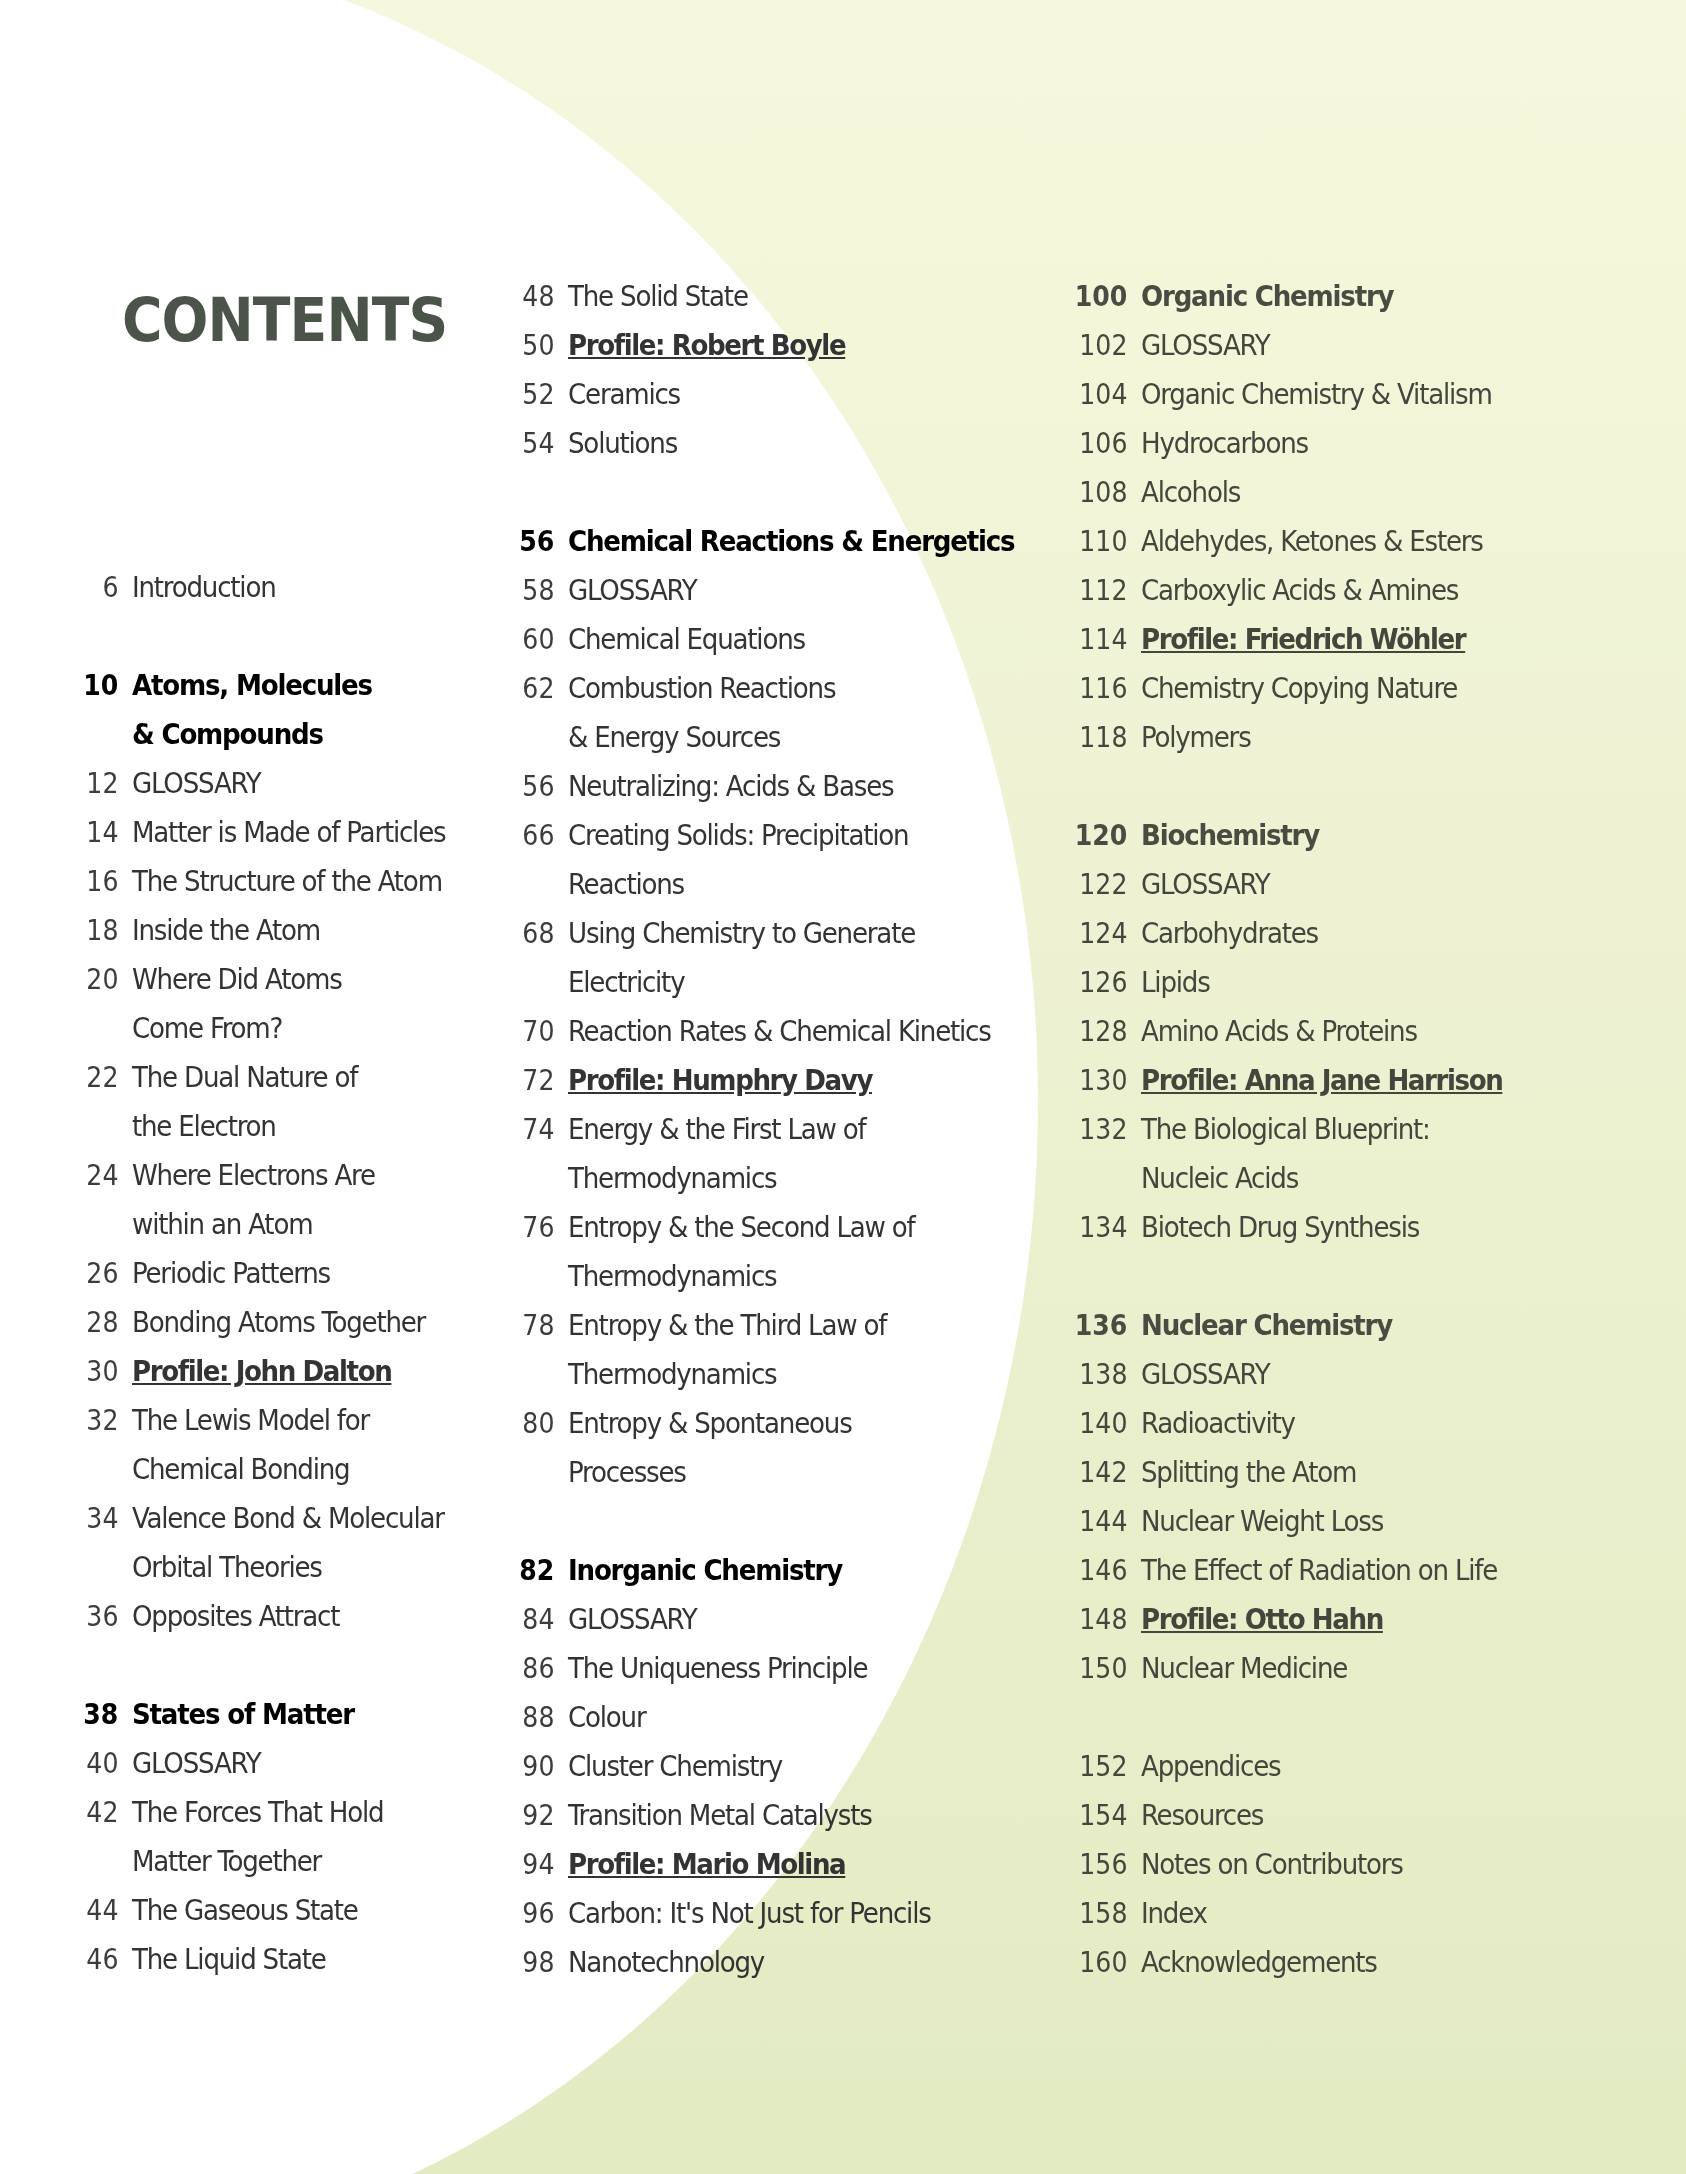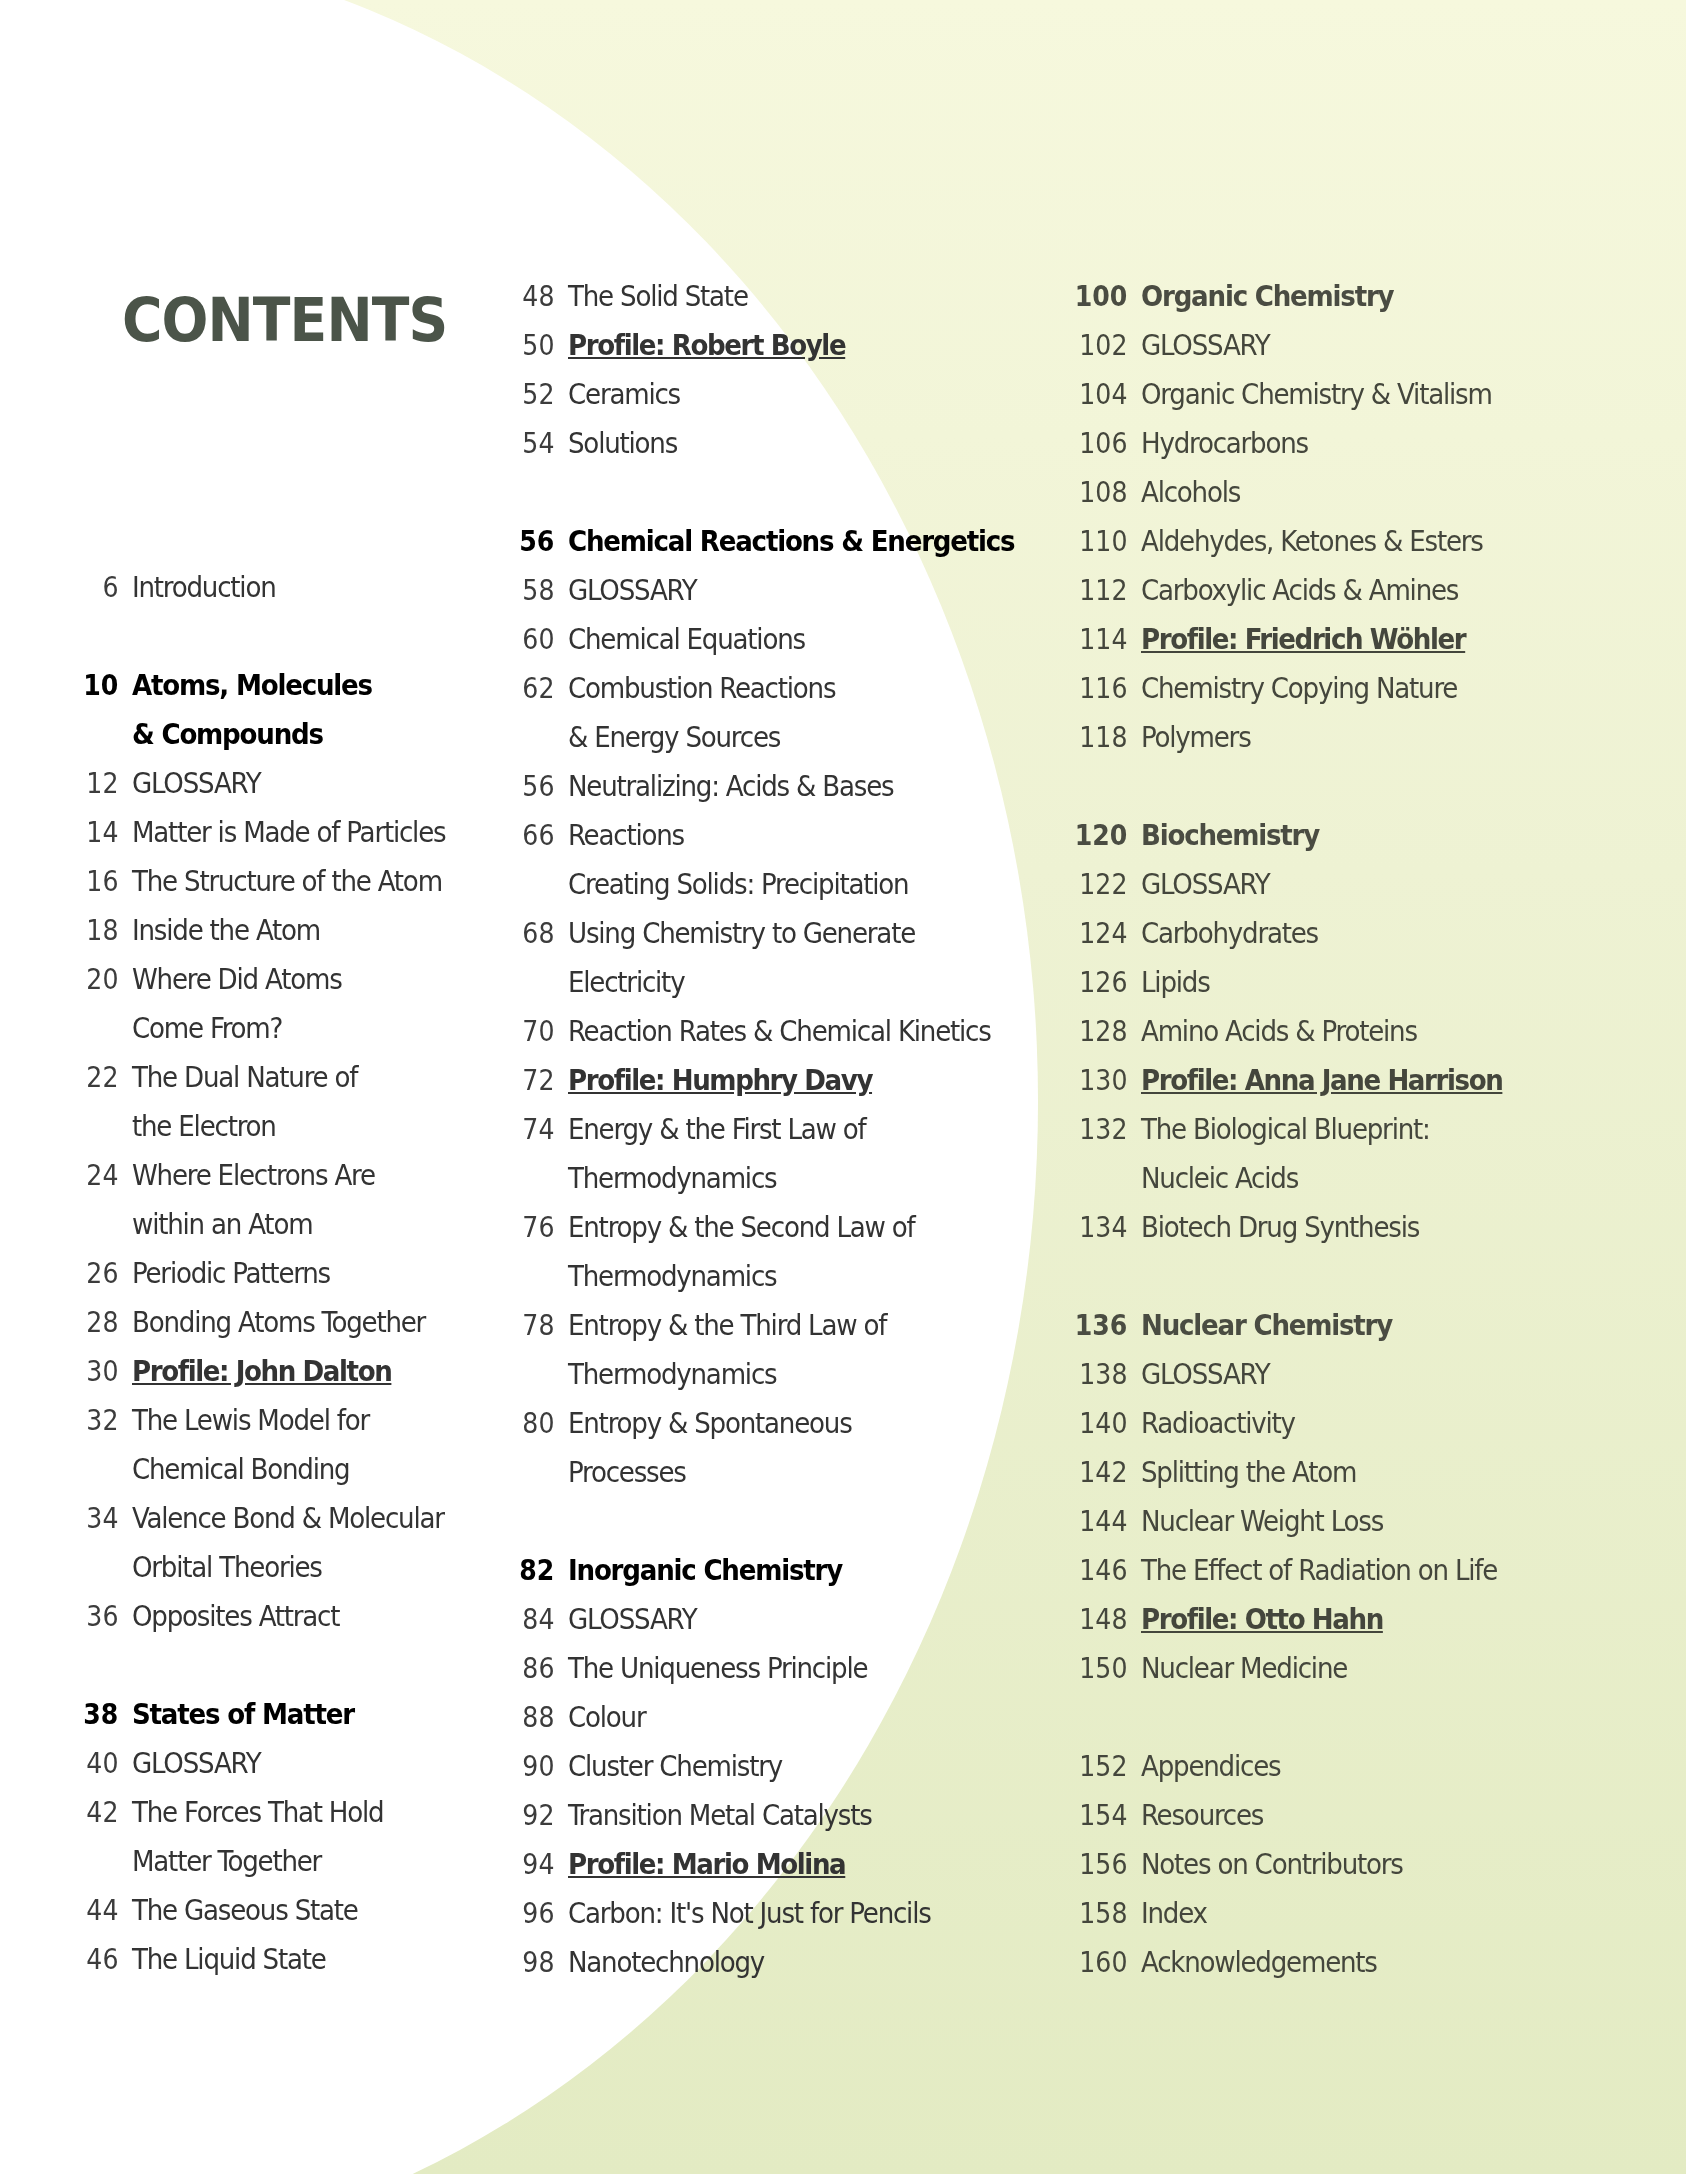--- a/index.html
+++ b/index.html
@@ -238,22 +238,22 @@
     </div>
     <div class="entry">
       <span class="num">56</span>
       <span class="label">
         <span class="line">Neutralizing: Acids &amp; Bases</span>
       </span>
     </div>
     <div class="entry">
       <span class="num">66</span>
       <span class="label">
+        <span class="line">Creating Solids: Precipitation</span>
         <span class="line">Reactions</span>
-        <span class="line">Creating Solids: Precipitation</span>
       </span>
     </div>
     <div class="entry">
       <span class="num">68</span>
       <span class="label">
         <span class="line">Using Chemistry to Generate</span>
         <span class="line">Electricity</span>
       </span>
     </div>
     <div class="entry">

